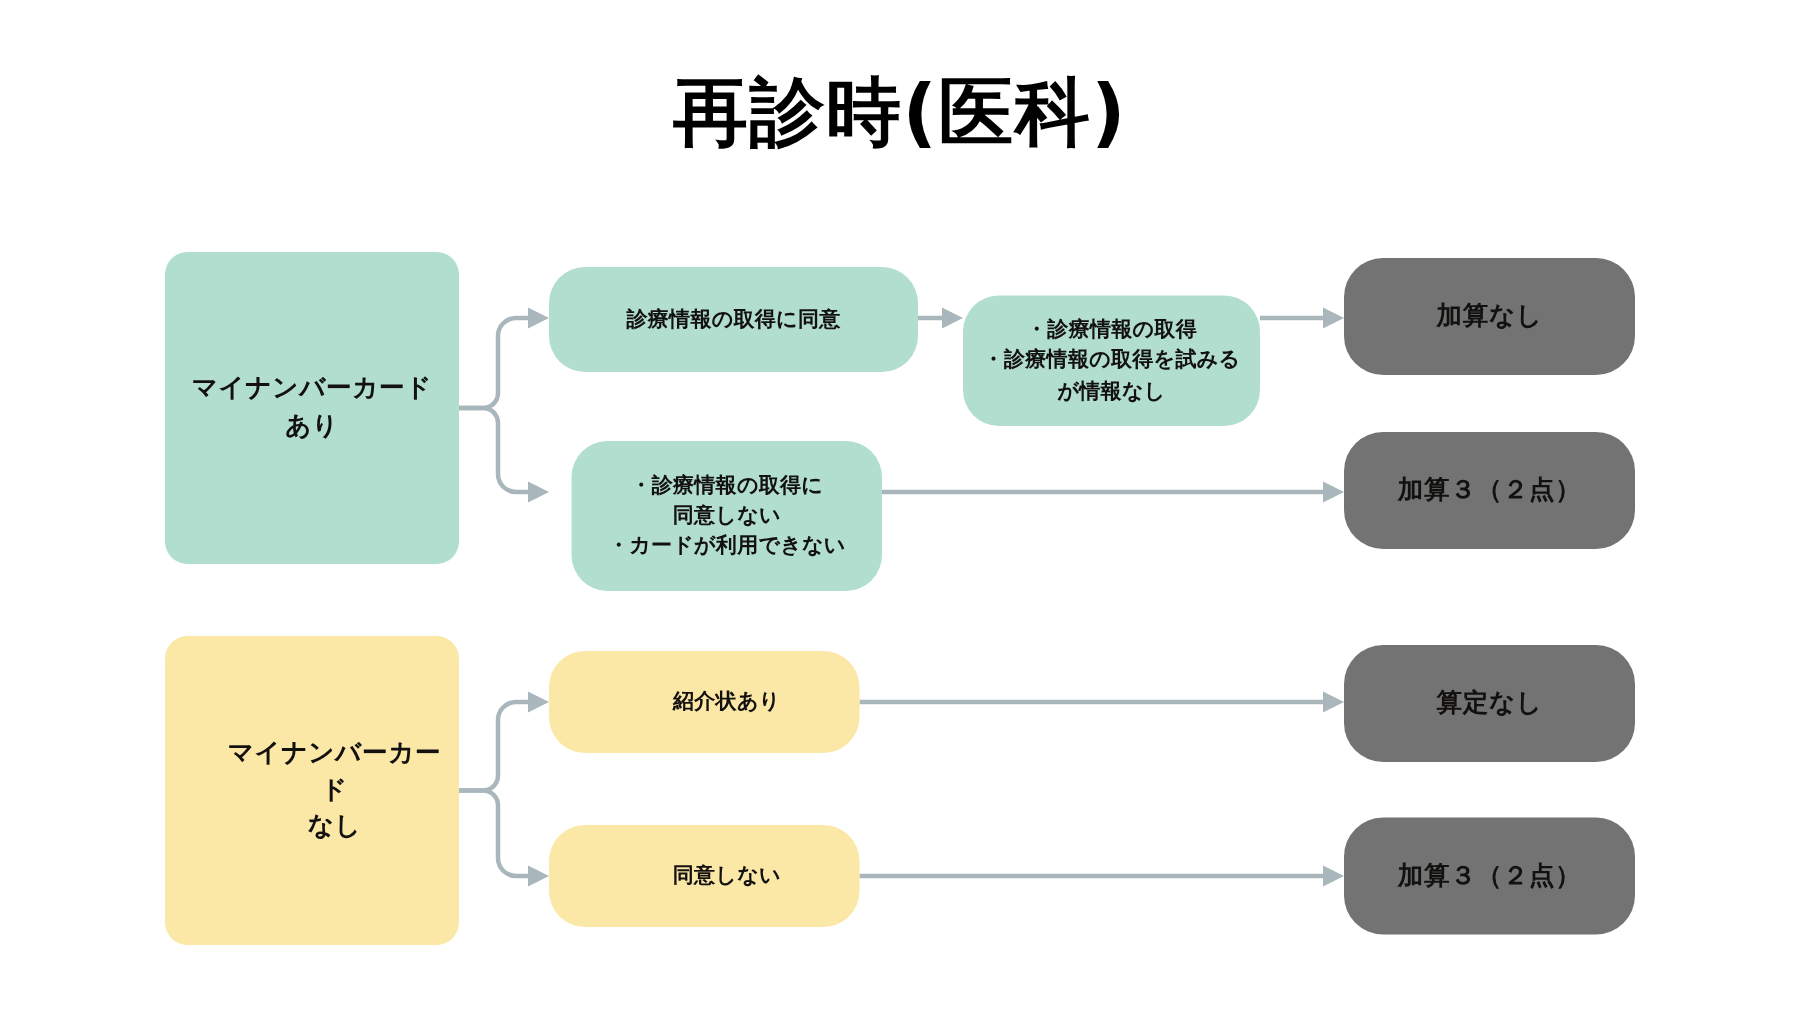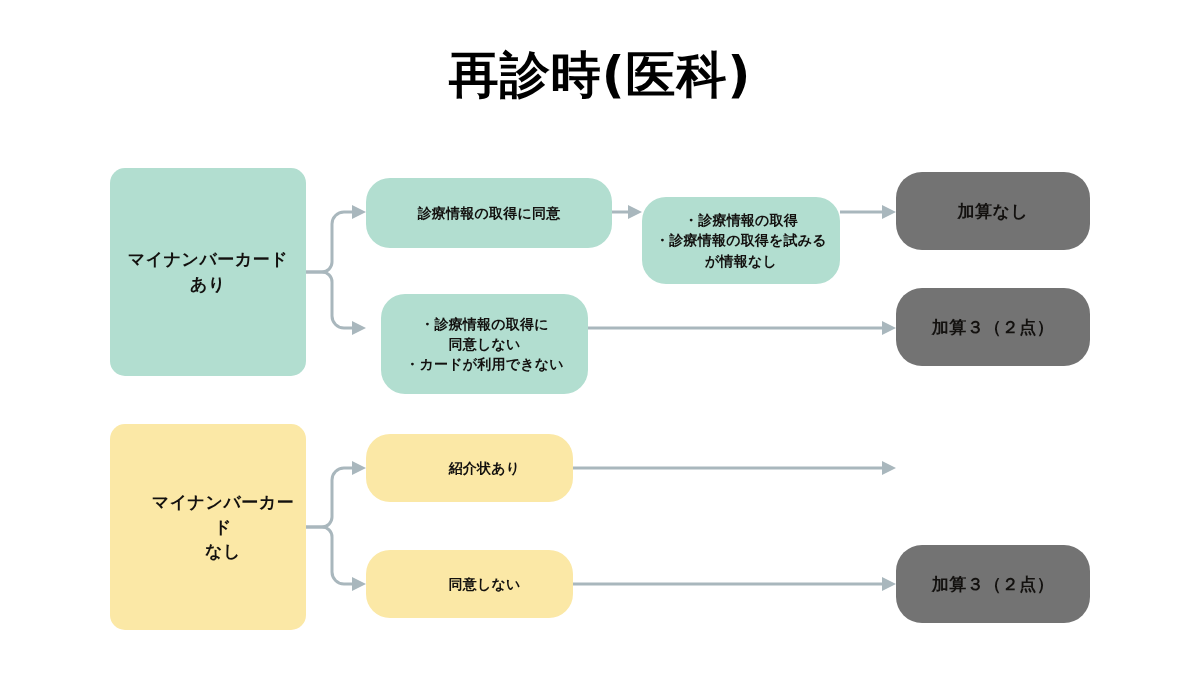--- a/index.html
+++ b/index.html
@@ -172,18 +172,19 @@
 同意しない
 ・カードが利用できない</div>
 
   <div class="node pink result" style="left:896px; top:288px; width:194px; height:78px;">加算３（２点）</div>
 
   <div class="node yellow root" style="left:110px; top:424px; width:196px; height:206px;">マイナンバーカード
 なし</div>
 
   <div class="node yellow mid" style="left:366px; top:434px; width:207px; height:68px;">紹介状あり</div>
 
+  <div class="node pink result" style="left:896px; top:430px; width:194px; height:78px;">算定なし</div>
 
   <div class="node yellow mid" style="left:366px; top:550px; width:207px; height:68px;">同意しない</div>
 
   <div class="node pink result" style="left:896px; top:545px; width:194px; height:78px;">加算３（２点）</div>
 
 </div>
 
 </body></html>

